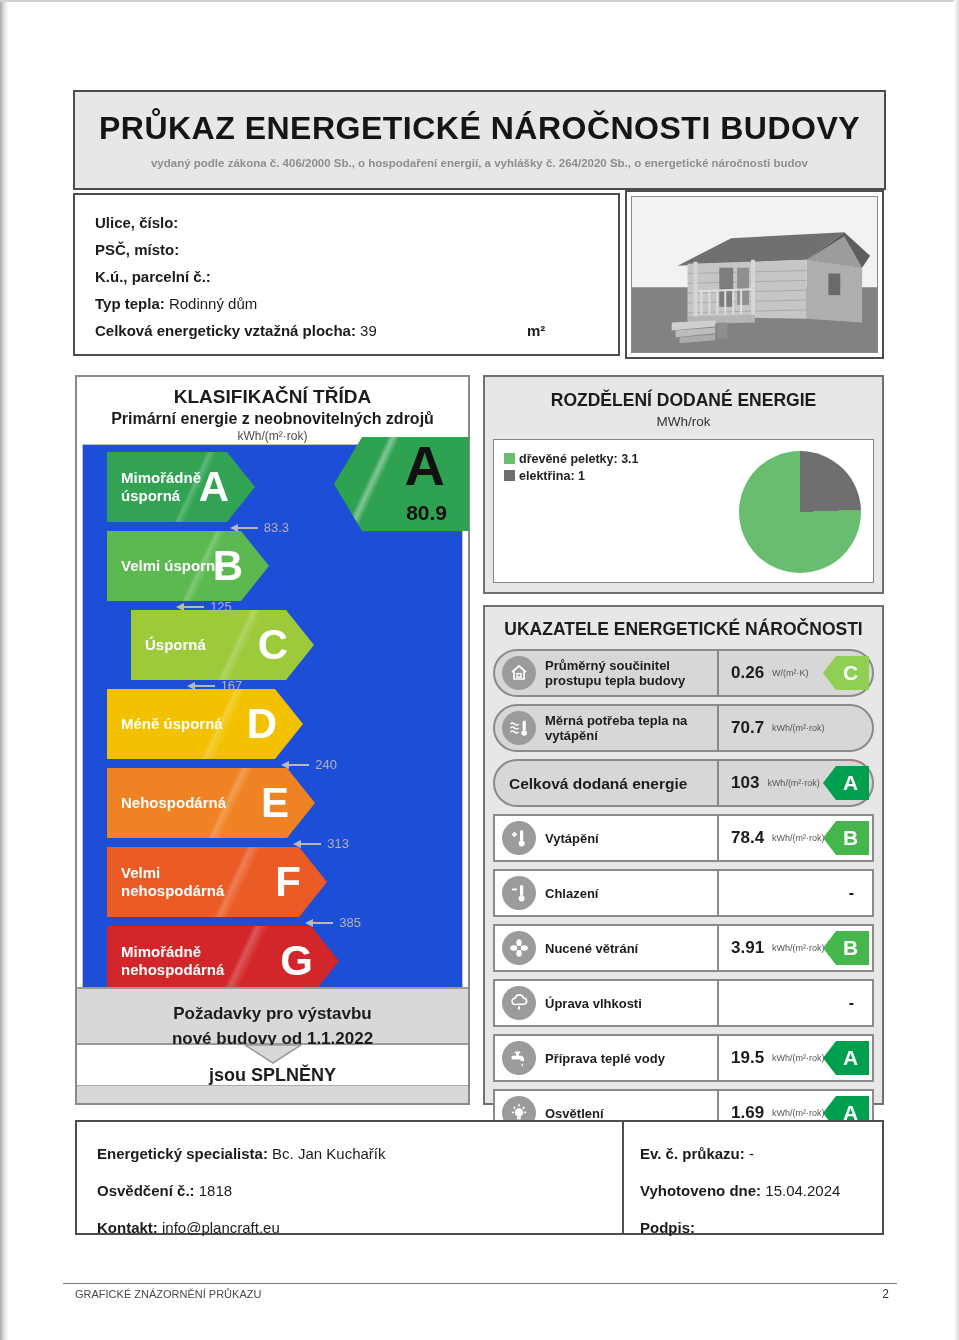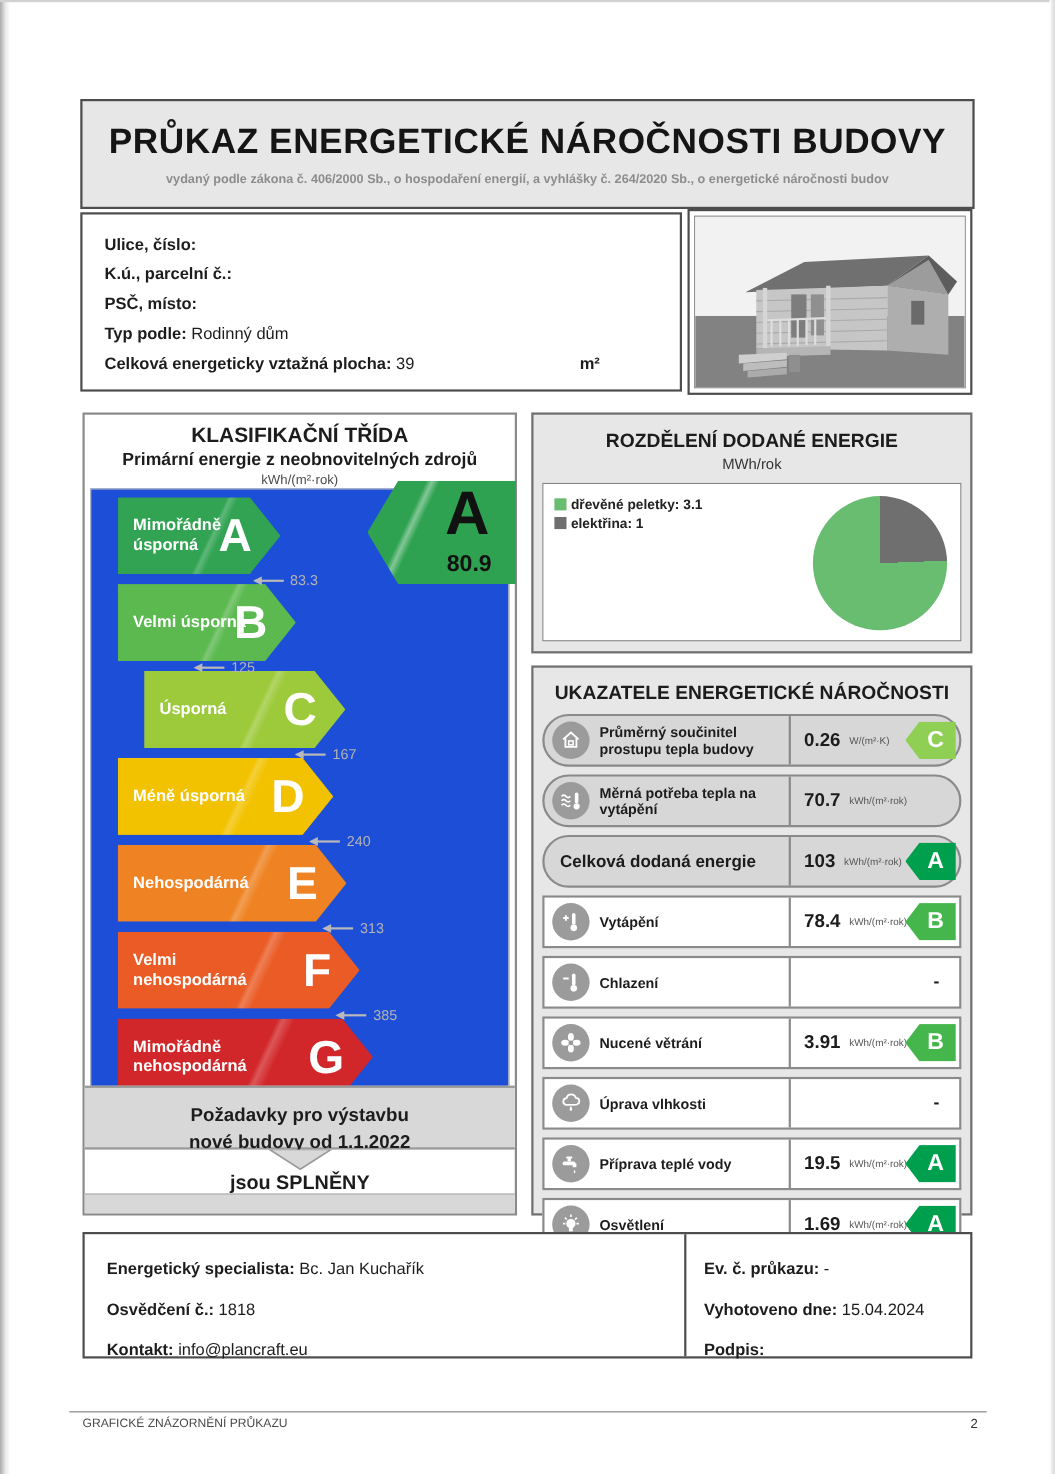--- a/index.html
+++ b/index.html
@@ -121,23 +121,23 @@
 <div class="edge-top"></div>
 <div class="edge-right"></div>
 
 <div class="hdr-box">
   <div class="hdr-title">PRŮKAZ ENERGETICKÉ NÁROČNOSTI BUDOVY</div>
   <div class="hdr-sub">vydaný podle zákona č. 406/2000 Sb., o hospodaření energií, a vyhlášky č. 264/2020 Sb., o energetické náročnosti budov</div>
 </div>
 
 <div class="info-box" id="info-box">
     <div class="info-row"><span class="info-label">Ulice, číslo:</span><span></span></div>
+    <div class="info-row"><span class="info-label">PSČ, místo:</span><span></span></div>
     <div class="info-row"><span class="info-label">K.ú., parcelní č.:</span><span></span></div>
-    <div class="info-row"><span class="info-label">PSČ, místo:</span><span></span></div>
-    <div class="info-row"><span class="info-label">Typ podle:</span><span> Rodinný dům</span></div>
+    <div class="info-row"><span class="info-label">Typ tepla:</span><span> Rodinný dům</span></div>
     <div class="info-row"><span class="info-label">Celková energeticky vztažná plocha:</span><span> 39</span><span class="info-unit">m²</span></div>
   </div>
 
 <div class="house-box">
   <div class="house-inner">
     <svg width="100%" height="100%" viewBox="0 0 247 158" preserveAspectRatio="none">
       <rect x="0" y="0" width="247" height="158" fill="#f2f2f2"></rect>
       <rect x="0" y="92" width="247" height="66" fill="#828282"></rect>
 
       <polygon points="46,70 100,42 214,36 176,64" fill="#707070"></polygon>
@@ -195,21 +195,21 @@
           <span class="cls-label">Velmi úsporná</span>
           <span class="cls-letter">B</span>
         </div>
         <div class="cls-threshold" style="width: 196px; text-align: center;"><span class="th-dash"></span><span>125</span></div>
       </div>
       <div class="cls-block">
         <div class="cls-arrow" style="width: 183px; background: linear-gradient(115deg, rgba(255, 255, 255, 0) 55%, rgba(255, 255, 255, 0.22) 57%, rgba(255, 255, 255, 0) 61%), rgb(157, 202, 59); margin-left: 24px;">
           <span class="cls-label">Úsporná</span>
           <span class="cls-letter">C</span>
         </div>
-        <div class="cls-threshold" style="width: 217px;"><span class="th-dash"></span><span>167</span></div>
+        <div class="cls-threshold" style="width: 217px; text-align: center;"><span class="th-dash"></span><span>167</span></div>
       </div>
       <div class="cls-block">
         <div class="cls-arrow" style="width: 196px; background: linear-gradient(115deg, rgba(255, 255, 255, 0) 55%, rgba(255, 255, 255, 0.22) 57%, rgba(255, 255, 255, 0) 61%), rgb(242, 194, 0);">
           <span class="cls-label">Méně úsporná</span>
           <span class="cls-letter">D</span>
         </div>
         <div class="cls-threshold" style="width: 230px;"><span class="th-dash"></span><span>240</span></div>
       </div>
       <div class="cls-block">
         <div class="cls-arrow" style="width: 208px; background: linear-gradient(115deg, rgba(255, 255, 255, 0) 55%, rgba(255, 255, 255, 0.22) 57%, rgba(255, 255, 255, 0) 61%), rgb(239, 130, 34);">

